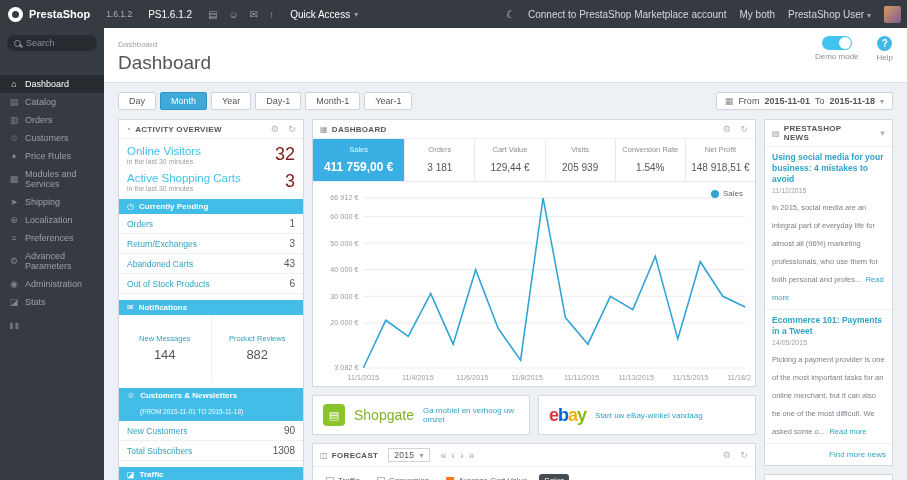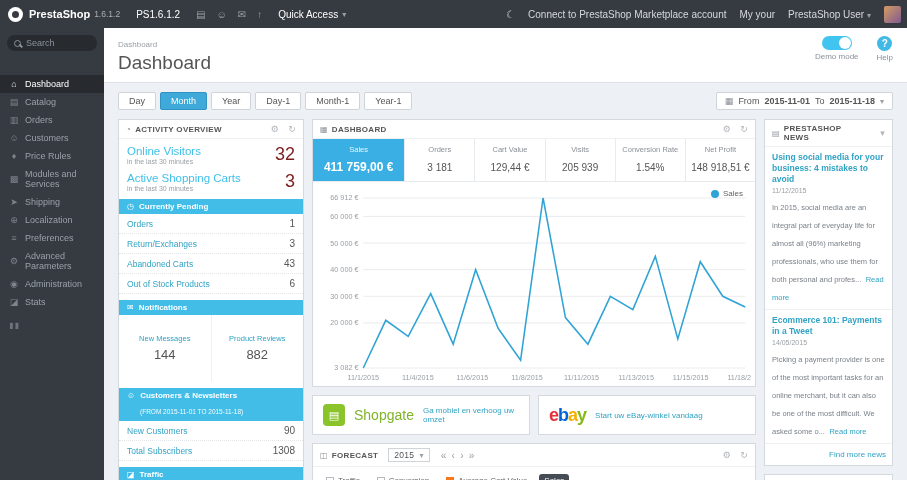--- a/index.html
+++ b/index.html
@@ -7,21 +7,21 @@
      font-family:"Liberation Sans","DejaVu Sans",sans-serif;color:#555}
 .screen{position:relative;width:907px;height:480px;overflow:hidden}
 
 
 .topbar{position:absolute;top:0;left:0;right:0;height:28px;background:#363a41;color:#fff;
         display:flex;align-items:center;font-size:10px;z-index:20}
 .logo{display:flex;align-items:center;cursor:pointer}
 .logo-mark{width:15px;height:15px;border-radius:50%;background:#fff;margin:0 6px 0 8px;position:relative}
 .logo-mark::after{content:"";position:absolute;left:4px;top:4px;width:7px;height:7px;border-radius:50%;background:#363a41}
 .brand{font-size:11px;font-weight:bold}
-.version{font-size:8.5px;color:#aab0b6;margin-left:4px}
+.version{font-size:8.5px;color:#aab0b6;margin-left:16px}
 .shopname{margin-left:16px;font-size:10px}
 .tb-icons{display:flex;gap:11px;margin-left:16px;color:#9aa0a8;font-size:10px}
 .tb-icons span{cursor:pointer}
 .quick-access{margin-left:16px;cursor:pointer;display:flex;gap:4px;align-items:center}
 .tb-right{margin-left:auto;display:flex;align-items:center;gap:13px;padding-right:6px;color:#d6d9dc}
 .tb-right .lnk{cursor:pointer}
 .avatar{width:17px;height:17px;border-radius:2px;background:linear-gradient(135deg,#d79b62,#7e5a92);flex:none}
 .caret{font-size:8px;color:#9aa0a8}
 
 
@@ -152,21 +152,21 @@
       <span>✉</span>
       <span>↑</span>
     </span>
     <span class="quick-access">
       <span>Quick Access</span>
       <span class="caret">▾</span>
     </span>
     <span class="tb-right">
       <span>☾</span>
       <span class="lnk">Connect to PrestaShop Marketplace account</span>
-      <span class="lnk">My your</span>
+      <span class="lnk">My both</span>
       <span class="lnk">
         <span>PrestaShop User</span>
         <span class="caret">▾</span>
       </span>
       <span class="avatar"></span>
     </span>
   </header>
 
   <aside class="sidebar">
     <div class="search-wrap">

